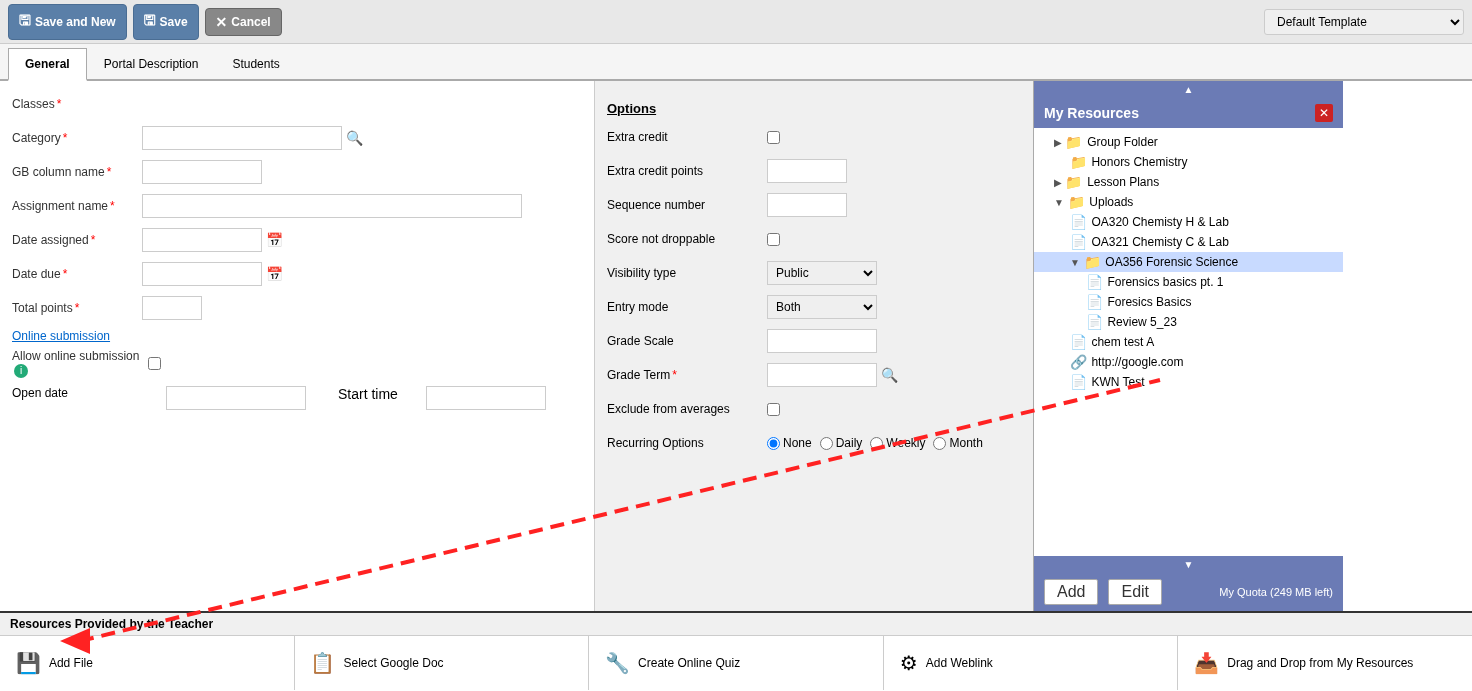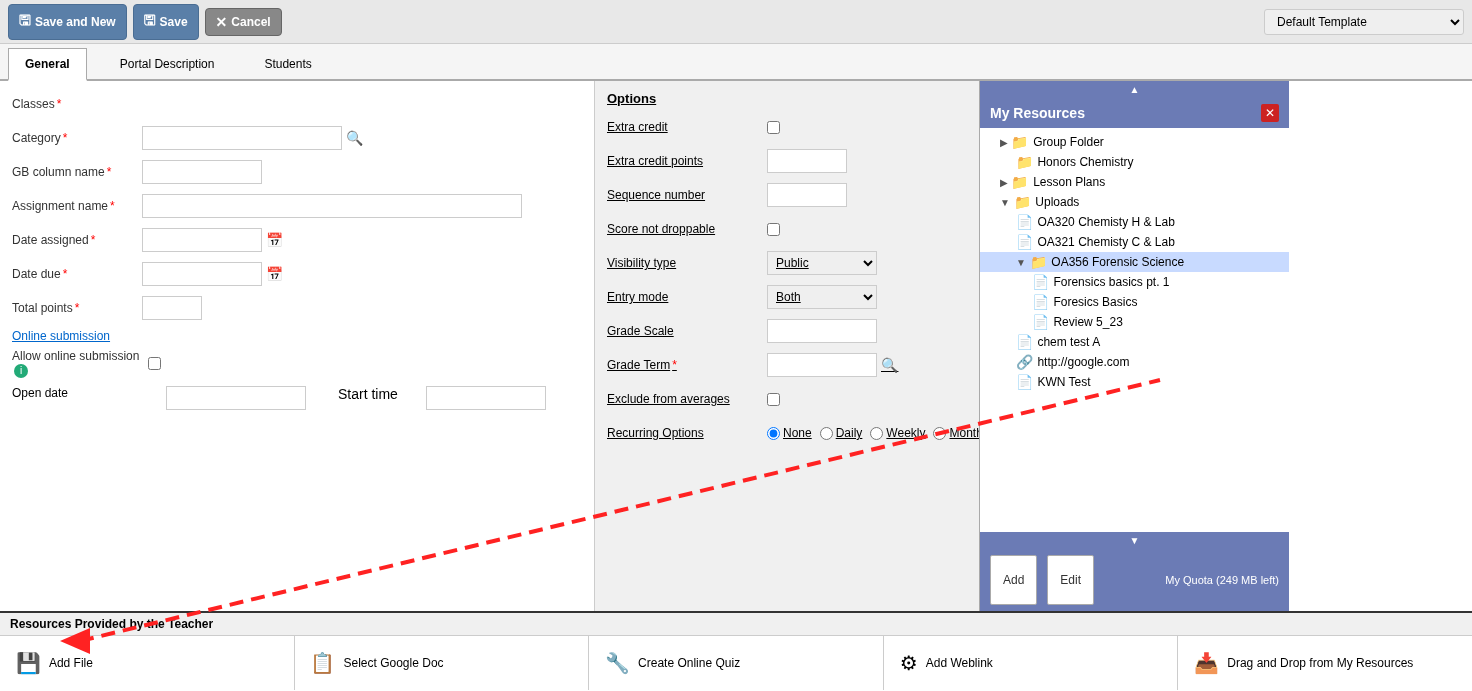--- a/index.html
+++ b/index.html
@@ -40,21 +40,21 @@
       border-bottom: 2px solid #aaa;
       padding: 0 8px;
       background: #f5f5f5;
     }
     .tab {
       padding: 8px 16px;
       cursor: pointer;
       border: 1px solid transparent;
       border-bottom: none;
       font-size: 12px;
-      margin-right: 16px;
+      margin-right: 0;
       margin-top: 4px;
     }
     .tab.active {
       background: #fff;
       border-color: #aaa;
       border-bottom: 2px solid #fff;
       margin-bottom: -2px;
       font-weight: bold;
     }
 
@@ -115,26 +115,25 @@
       margin-left: 2px; cursor: default;
     }
     .date-time-row {
       display: flex; align-items: flex-start; gap: 24px; margin-bottom: 8px;
     }
     .date-time-label { width: 130px; font-size: 12px; flex-shrink: 0; }
     .time-label { font-size: 14px; margin-left: 8px; margin-right: 4px; }
 
     
     .options-panel {
-      width: 385px;
+      width: 439px;
       background: #f0f0f0;
       border-left: 1px solid #ccc;
-      padding: 10px 12px;
+      padding: 20px 12px;
       flex-shrink: 0;
-      text-decoration: underline;
     }
     .options-title {
       font-weight: bold; font-size: 13px; text-decoration: underline;
       margin-bottom: 8px;
     }
     .option-row {
       display: flex; align-items: center; margin-bottom: 8px; min-height: 26px;
     }
     .option-label { width: 160px; font-size: 12px; flex-shrink: 0; }
     .option-input { border: 1px solid #ccc; padding: 3px 5px; font-size: 12px; height: 24px; }
@@ -192,21 +191,21 @@
     .resources-footer {
       background: #6b7bb5;
       padding: 6px 10px;
       display: flex;
       align-items: center;
       gap: 10px;
       color: #fff;
     }
     .footer-btn {
       background: #fff; color: #333; border: 1px solid #aaa;
-      padding: 17px 12px; cursor: pointer; font-size: 12px; border-radius: 2px;
+      padding: 3px 12px; cursor: pointer; font-size: 16px; border-radius: 2px;
     }
     .quota-text { font-size: 11px; margin-left: auto; }
 
     
     .bottom-bar {
       border-top: 2px solid #333;
       background: #fff;
       height: 80px;
     }
     .bottom-bar-title {

